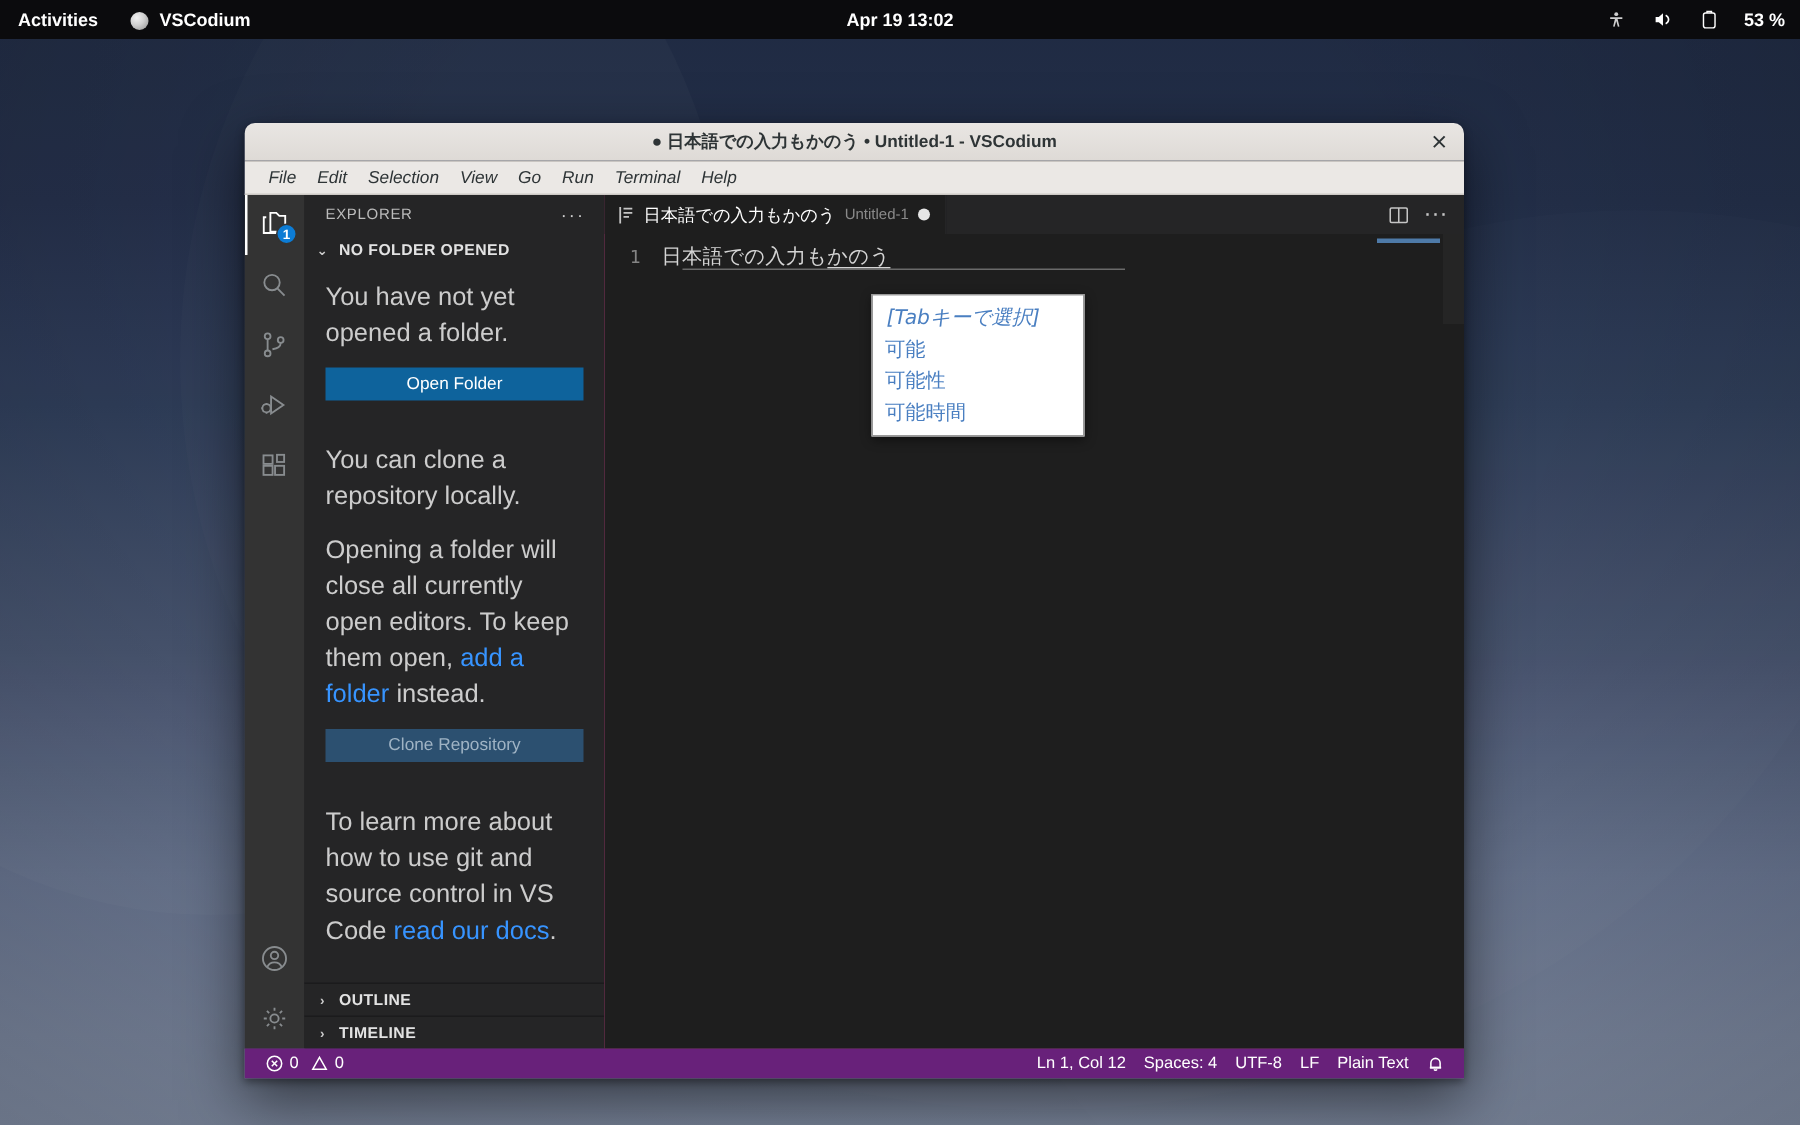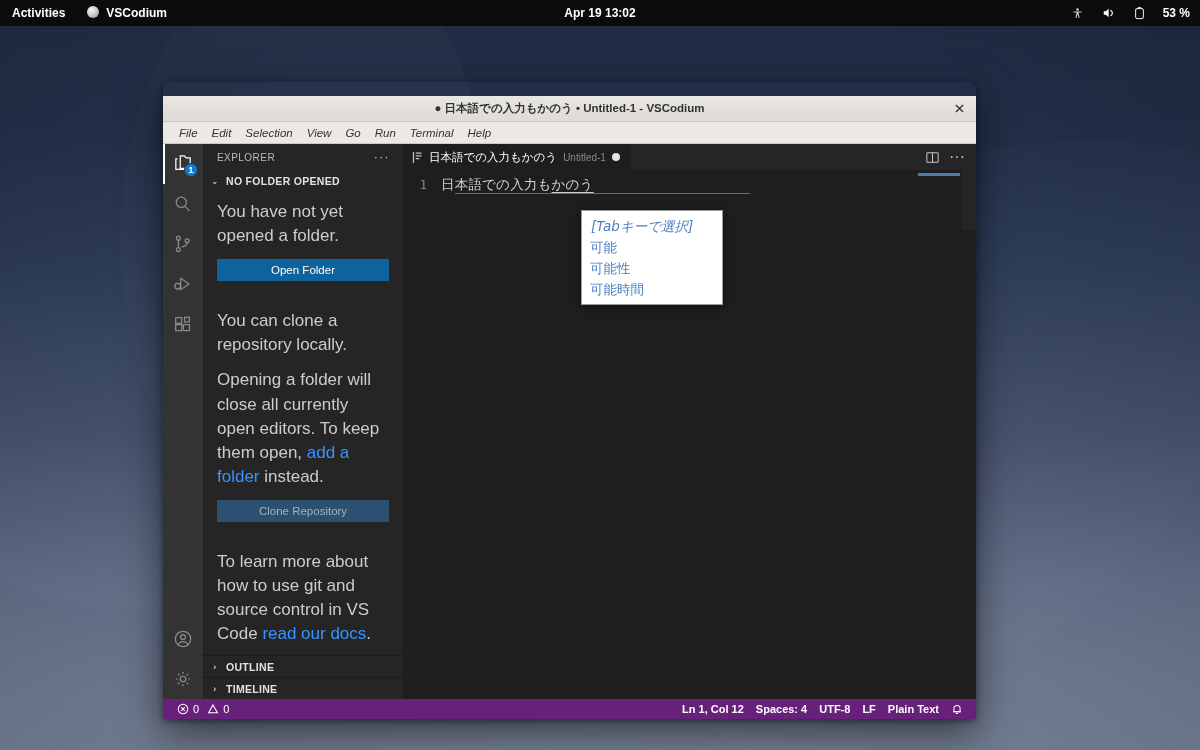--- a/index.html
+++ b/index.html
@@ -38,21 +38,21 @@
   
   #topbar {
     position: absolute; left: 0; top: 0; width: 1200px; height: 26px;
     background: #0b0b0d;
     color: #ffffff;
     display: flex; align-items: center;
     font-size: 12px; font-weight: bold;
     z-index: 50;
   }
   #topbar .tb-left { display: flex; align-items: center; gap: 22px; padding-left: 12px; }
-  .tb-item { display: flex; align-items: flex-start; gap: 7px; cursor: default; }
+  .tb-item { display: flex; align-items: flex-end; gap: 7px; cursor: default; }
   .tb-center {
     position: absolute; left: 0; right: 0; top: 0; height: 26px;
     display: flex; align-items: center; justify-content: center;
     font-size: 12px; font-weight: bold; gap: 7px;
   }
   .tb-right {
     position: absolute; right: 10px; top: 0; height: 26px;
     display: flex; align-items: center; gap: 18px;
     font-size: 12px; font-weight: bold;
   }
@@ -75,21 +75,20 @@
   }
   #titlebar {
     height: 26px;
     background: linear-gradient(180deg,#e9e6e3 0%, #dedad6 100%);
     border-bottom: 1px solid #c9c5c1;
     display: flex; align-items: center; justify-content: center;
     position: relative;
     color: #2e3436;
     font-size: 11.5px; font-weight: bold;
     flex: 0 0 26px;
-    margin-top: 14px;
   }
   #titlebar .title-text { white-space: nowrap; }
   #close-btn {
     position: absolute; right: 6px; top: 0; bottom: 0;
     width: 22px; display: flex; align-items: center; justify-content: center;
     color: #2e3436; font-size: 13px; cursor: pointer;
   }
 
   
   #menubar {
@@ -227,21 +226,21 @@
   }
   .ime-row.hint { padding-left: 9px; font-style: italic; }
 
   
   #statusbar {
     height: 20px; flex: 0 0 20px; background: #68217a; color: #ffffff;
     display: flex; align-items: center; font-size: 11px;
     padding: 0 0 0 0;
   }
   .sbar-left { display: flex; align-items: center; padding-left: 8px; gap: 0; }
-  .sbar-right { margin-left: auto; display: flex; align-items: center; padding-right: 7px; font-weight: bold; }
+  .sbar-right { margin-left: auto; display: flex; align-items: center; padding-right: 7px; }
   .sbar-item { padding: 0 6px; height: 20px; display: flex; align-items: center; gap: 4px; cursor: pointer; white-space: nowrap; }
   svg { display: block; }
 </style>
 </head>
 <body>
 
 <div id="desktop">
   <div class="wp-arc a1"></div>
   <div class="wp-arc a2"></div>
   <div class="wp-arc a3"></div>

